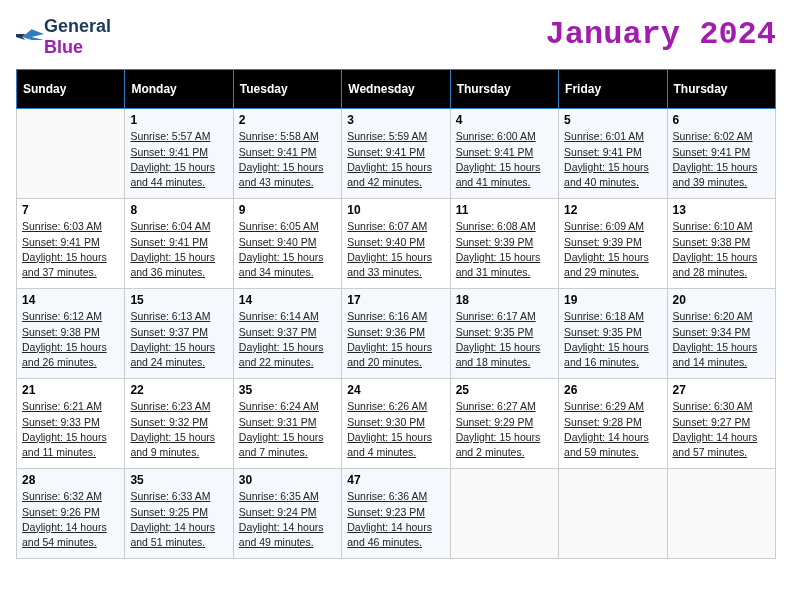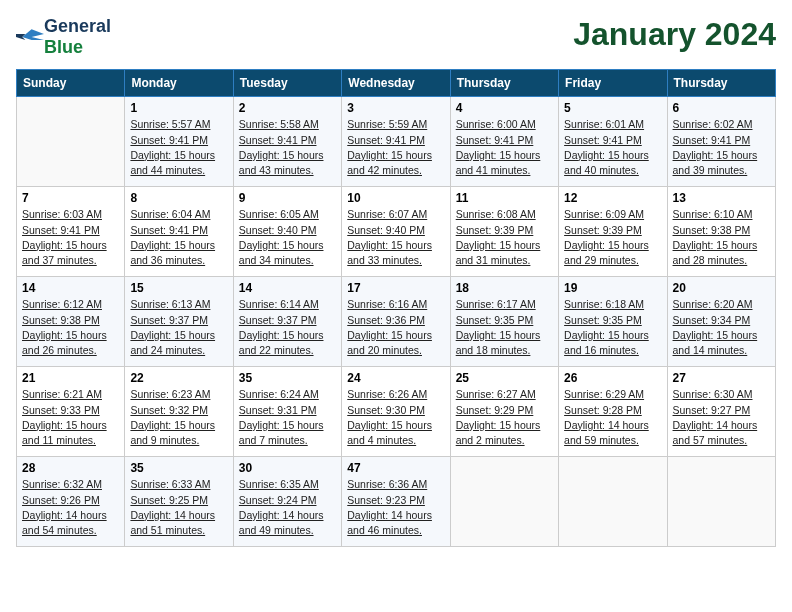--- a/index.html
+++ b/index.html
@@ -23,36 +23,37 @@
     .logo-bird {
       width: 28px;
       height: 22px;
     }
     .title-block {
       text-align: right;
     }
     .main-title {
       font-size: 32px;
       font-weight: bold;
-      color: #14532d;
+      color: #a21caf;
+      font-family: Liberation Mono, monospace;
     }
     .subtitle {
       font-size: 14px;
       color: #333;
     }
     table {
       width: 100%;
       border-collapse: collapse;
       font-size: 10.5px;
     }
     thead th {
-      background-color: #0c4a6e;
+      background-color: #000000;
       color: #fff;
       text-align: left;
-      padding: 6px 6px;
+      padding: 12px 6px;
       font-size: 12px;
       border: 1px solid #2e7ec2;
     }
     tbody td {
       border: 1px solid #ccc;
       vertical-align: top;
       padding: 4px 5px;
       height: 90px;
       width: calc(100% / 7);
     }
@@ -81,21 +82,21 @@
 <body>
 
 <div class="header">
   <div class="logo">
     <svg class="logo-bird" viewBox="0 0 36 28" xmlns="http://www.w3.org/2000/svg">
       <polygon points="8,14 20,4 36,10 20,14 36,18 20,18 8,14" fill="#2e7ec2"></polygon>
       <polygon points="0,10 12,10 8,14 12,18 0,14" fill="#1a3a5c"></polygon>
     </svg>
     <div>
       <div style="font-size:18px;font-weight:bold;color:#1a3a5c;line-height:1.15;">General</div>
-      <div style="font-size:18px;font-weight:bold;color:#15803d;line-height:1.15;">Blue</div>
+      <div style="font-size:18px;font-weight:bold;color:#a21caf;line-height:1.15;">Blue</div>
     </div>
   </div>
   <div class="title-block">
     <div class="main-title">January 2024</div>
   </div>
 </div>
 
 <table>
   <thead>
     <tr id="header-row">

